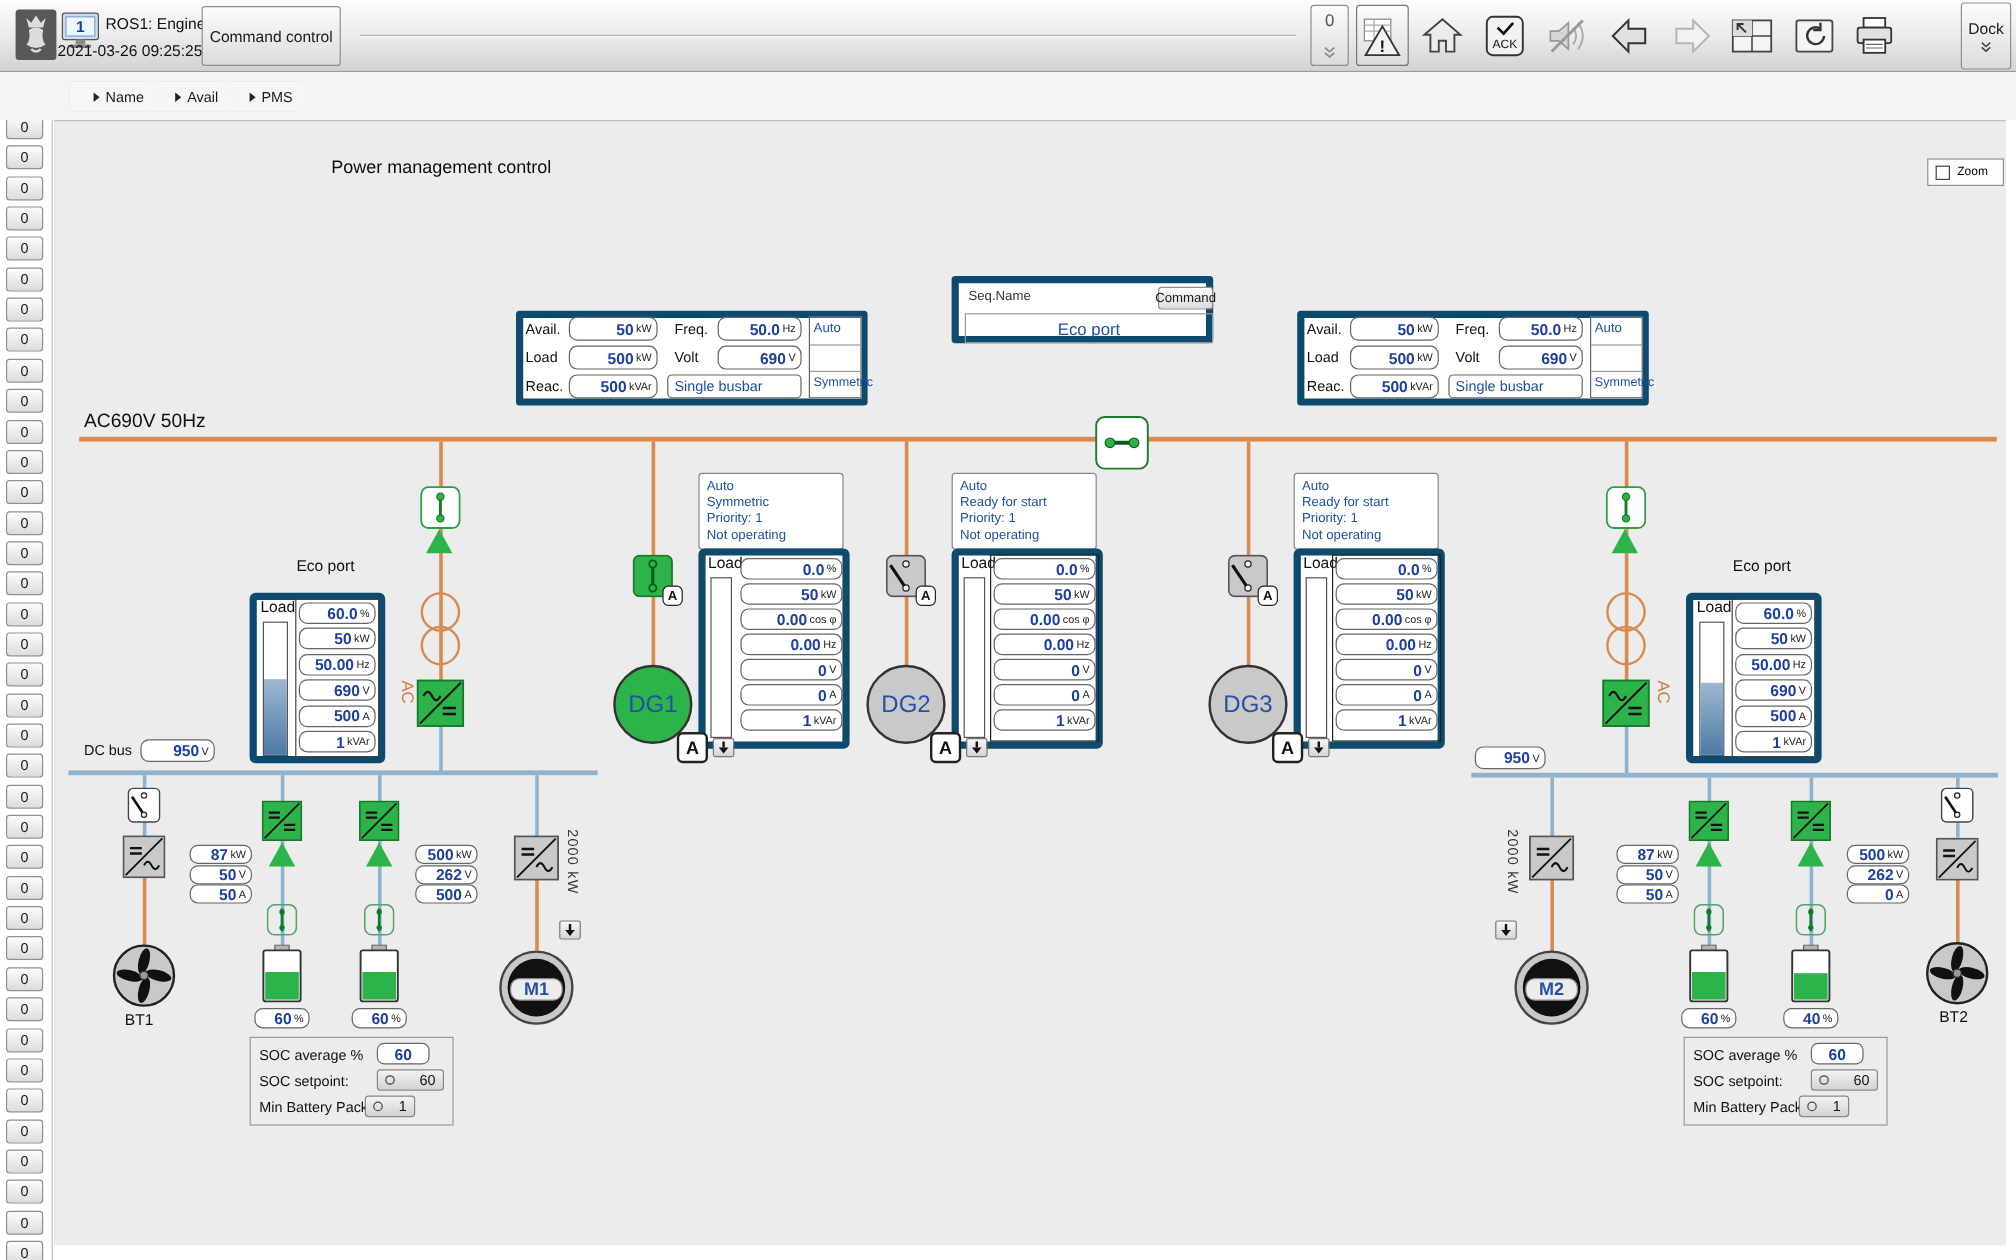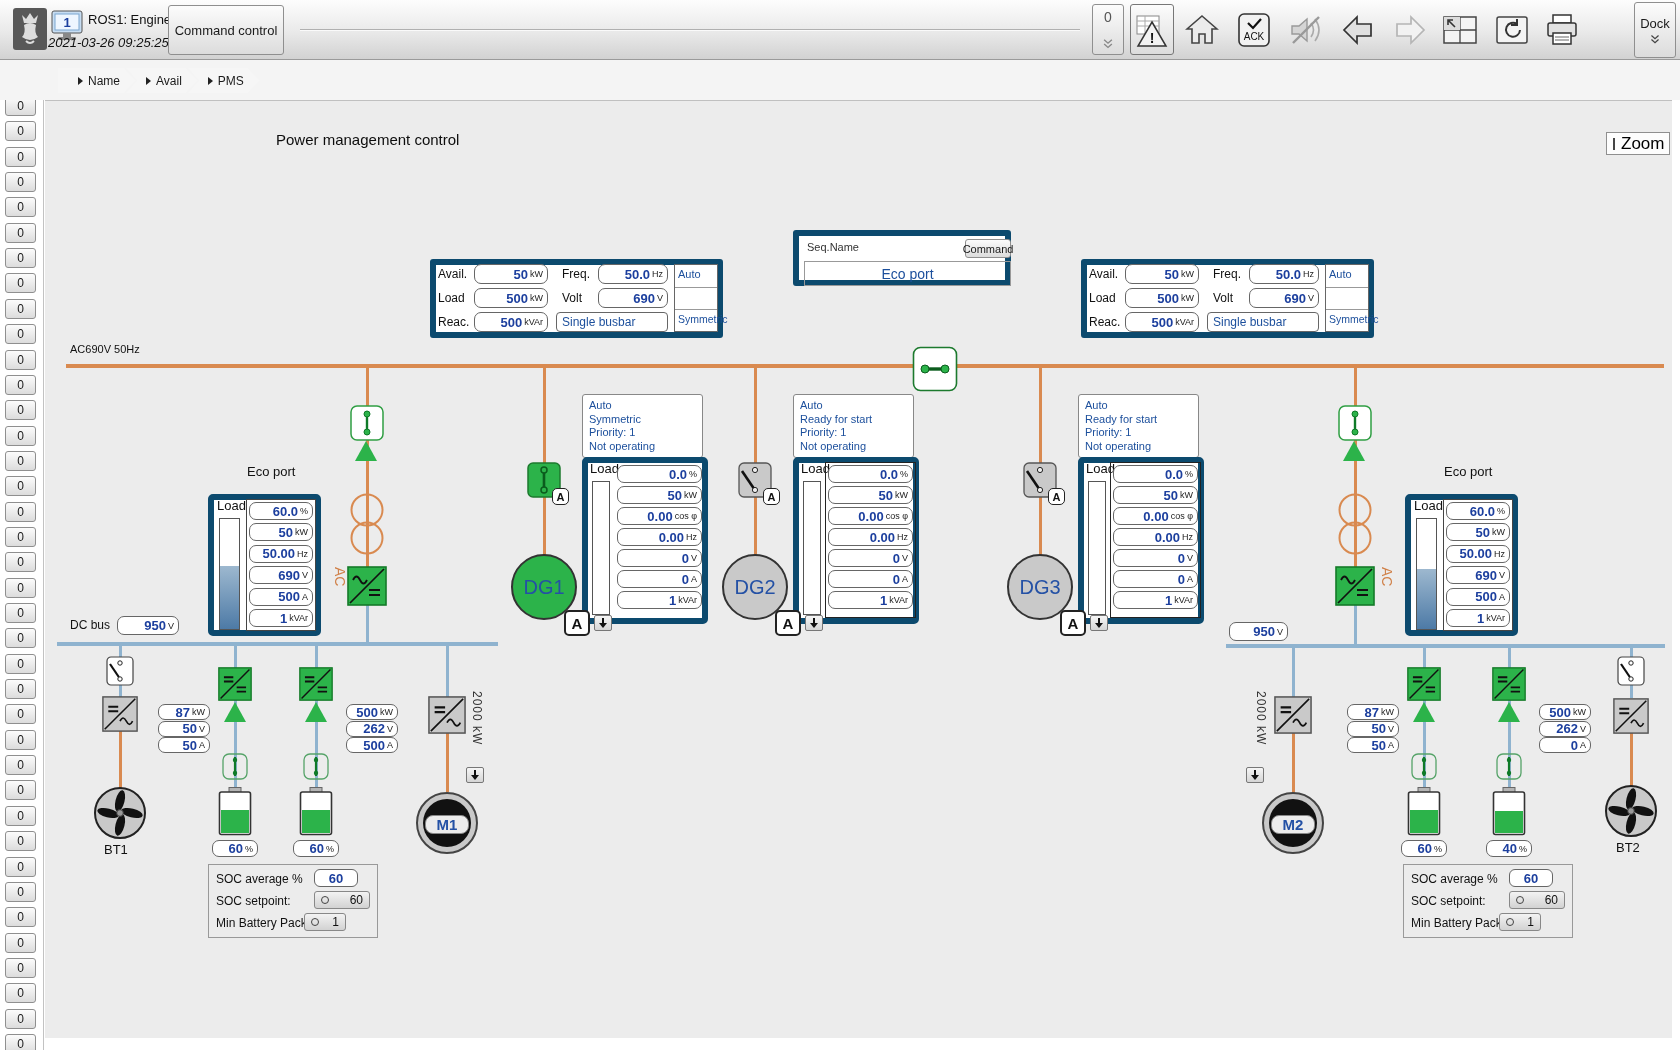--- a/index.html
+++ b/index.html
@@ -9,40 +9,40 @@
   
   #topbar { position:absolute; left:0; top:0; width:1680px; height:60px;
     background:linear-gradient(#fdfdfd,#e9e9e9 55%,#d2d2d2);
     border-bottom:1px solid #9a9a9a; z-index:30; }
   .btn { background:linear-gradient(#fcfcfc,#dcdcdc); border:1px solid #8f8f8f;
     border-radius:3px; color:#1a1a1a; cursor:default;
     display:flex; align-items:center; justify-content:center; }
   .icon-btn { position:absolute; top:10px; width:40px; height:40px;
     display:flex; align-items:center; justify-content:center; }
   #user-name { position:absolute; left:88px; top:12px; font-size:13px; color:#111; }
-  #datetime { position:absolute; left:48px; top:35px; font-size:13px; color:#111;font-style:italic; }
+  #datetime { position:absolute; left:48px; top:35px; font-size:13px; color:#111; }
   #cmd-btn { position:absolute; left:168px; top:5px; width:116px; height:50px; font-size:13px; }
   #menu-btn { position:absolute; left:1634px; top:2px; width:42px; height:56px;
     flex-direction:column; font-size:13px; gap:3px; }
   .groove { position:absolute; top:29px; height:2px; border-top:1px solid #b0b0b0;
     border-bottom:1px solid #fafafa; }
   
   #crumbbar { position:absolute; left:0; top:60px; width:1680px; height:40px;
     background:#f4f4f4; z-index:25; }
   .crumb { position:relative; height:25px; background:#f6f6f6; font-size:12px; color:#1a1a1a;
     display:flex; align-items:center; padding:0 16px 0 20px; margin-right:-10px;
     filter:drop-shadow(0 0 1px #777); }
   .crumb-notch { clip-path:polygon(0 0, calc(100% - 12px) 0, 100% 50%, calc(100% - 12px) 100%, 0 100%, 11px 50%); }
   .crumb-first { clip-path:polygon(0 0, calc(100% - 12px) 0, 100% 50%, calc(100% - 12px) 100%, 0 100%); }
   .crumb .tri { width:0; height:0; border-left:5px solid #222; border-top:4px solid transparent;
     border-bottom:4px solid transparent; margin-right:5px; }
   #page-title { position:absolute; left:276px; top:71px; font-size:15px; color:#0d0d0d; }
   #zoom-box { position:absolute; left:1606px; top:72px; width:64px; height:23px;
     background:#fdfdfd; border:1px solid #8f8f8f; display:flex; align-items:center;
-    gap:6px; padding:0 6px; font-size:17px; }
+    gap:6px; padding:0 6px; font-size:10px; }
   #zoom-box .cb { width:12px; height:12px; border:1px solid #444; background:#fff; }
   
   #sidebar { position:absolute; left:0; top:60px; width:44px; height:990px;
     background:#fff; border-right:1px solid #c2c2c2; z-index:20; }
   #dock-btn { position:absolute; left:4px; top:3px; width:35px; height:25px; font-size:12px; }
   .side-btn { position:absolute; left:5px; width:31px; height:20px; font-size:12px; }
   
   #canvas { position:absolute; left:45px; top:100px; width:1627px; height:938px;
     background:#ececec; border-top:1px solid #c0c0c0; }
   #canvas > * { position:absolute; }
@@ -240,21 +240,21 @@
     <button class="btn side-btn" style="top: 847.2px;">0</button>
     <button class="btn side-btn" style="top: 872.55px;">0</button>
     <button class="btn side-btn" style="top: 897.9px;">0</button>
     <button class="btn side-btn" style="top: 923.25px;">0</button>
     <button class="btn side-btn" style="top: 948.6px;">0</button>
     <button class="btn side-btn" style="top: 973.95px;">0</button>
   </div>
 
 <div id="canvas">
     <div class="line" style="left:21px;top:263px;width:1598px;height:4px;background:#d98a50"></div>
-    <div style="left:25px;top:242px;font-size:11px;color:#111" class="">AC690V 50Hz</div>
+    <div style="left:25px;top:242px;font-size:16px;color:#111" class="">AC690V 50Hz</div>
     <div class="line" style="left:321px;top:267px;width:3px;height:200px;background:#d98a50"></div>
     <div class="line" style="left:498px;top:267px;width:3px;height:188px;background:#d98a50"></div>
     <div class="line" style="left:709px;top:267px;width:3px;height:188px;background:#d98a50"></div>
     <div class="line" style="left:994px;top:267px;width:3px;height:188px;background:#d98a50"></div>
     <div class="line" style="left:1309px;top:267px;width:3px;height:200px;background:#d98a50"></div>
     <div class="line" style="left:321px;top:503px;width:3px;height:40px;background:#8fb3cf"></div>
     <div class="line" style="left:1309px;top:503px;width:3px;height:42px;background:#8fb3cf"></div>
     <div class="line" style="left:12px;top:541px;width:441px;height:4px;background:#8fb3cf"></div>
     <div class="line" style="left:1181px;top:543px;width:439px;height:4px;background:#8fb3cf"></div>
     <div style="left:25px;top:517px;font-size:12px;color:#111" class="">DC bus</div>

